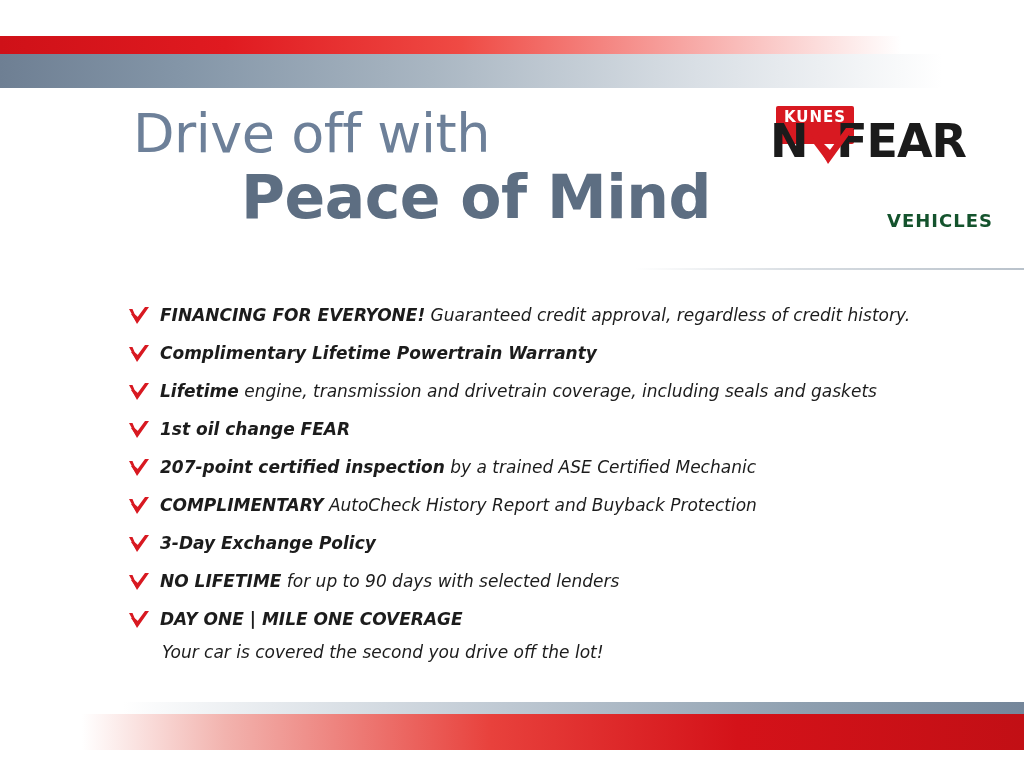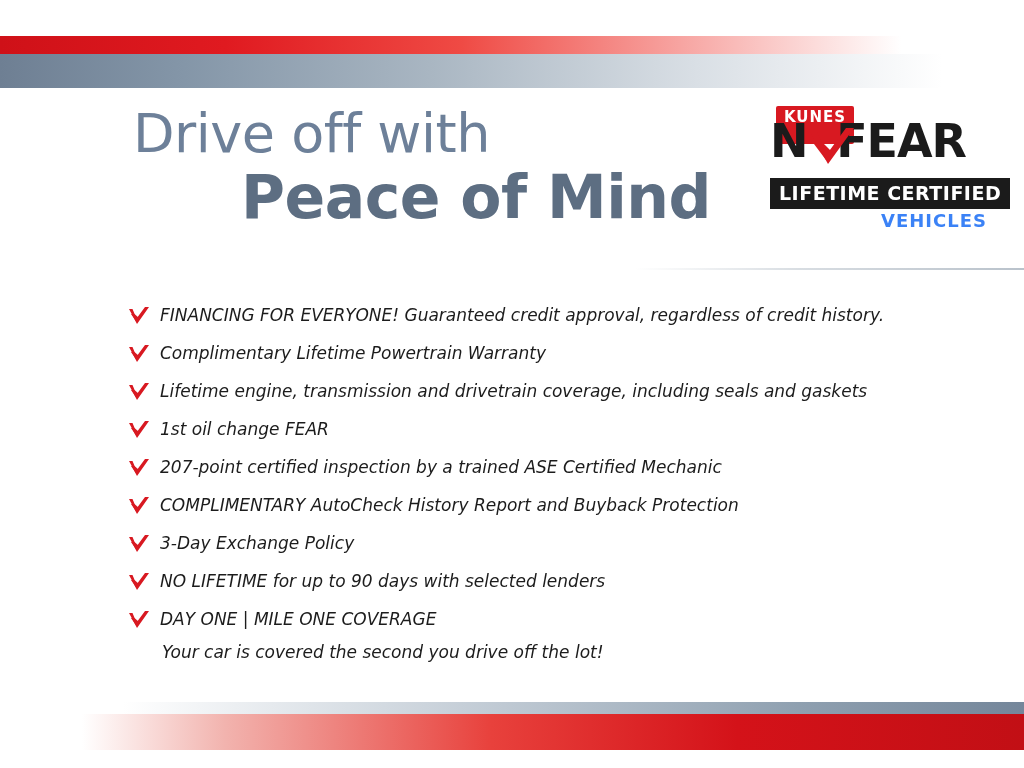--- a/index.html
+++ b/index.html
@@ -160,23 +160,23 @@
     color: #ffffff;
     font-family: "DejaVu Sans", sans-serif;
     font-weight: 700;
     font-size: 19px;
     letter-spacing: 0.5px;
     padding: 4px 9px 5px 9px;
     white-space: nowrap;
   }
   .logo-vehicles {
     position: absolute;
-    right: 19px;
+    right: 13px;
     top: 104px;
-    color: #3b82f6;
+    color: #14532d;
     font-family: "DejaVu Sans", sans-serif;
     font-weight: 700;
     font-size: 18px;
     letter-spacing: 1px;
   }
 
   
   .bullets {
     position: absolute;
     left: 128px;
@@ -198,21 +198,21 @@
   }
   .bullet .tick svg { display: block; }
   .bullet .text {
     font-family: "DejaVu Sans", sans-serif;
     font-style: italic;
     font-size: 17px;
     line-height: 21px;
     color: #1c1c1c;
   }
   .bullet .text b {
-    font-weight: 400;
+    font-weight: 700;
   }
   .bullet .sub {
     font-family: "DejaVu Sans", sans-serif;
     font-style: italic;
     font-size: 17px;
     line-height: 22px;
     color: #1c1c1c;
     margin-top: 11px;
     padding-left: 2px;
   }
@@ -237,21 +237,20 @@
     <div class="logo-kunes">KUNES</div>
     <div class="logo-nofear">
       <span>N</span><span style="opacity:0;">x</span><span>FEAR</span>
     </div>
     <div class="logo-check">
       <svg width="52" height="46" viewBox="0 0 52 46">
         <path d="M4 6 L22 38 L48 2 L40 2 L21 28 L11 6 Z" fill="#d81921"></path>
         <path d="M8 18 L20 34 L26 26 L18 18 Z" fill="#d81921"></path>
       </svg>
     </div>
-    <div class="logo-bar">LIFETIME CERTIFIED</div>
     <div class="logo-vehicles">VEHICLES</div>
   </div>
 
   <div class="bullets">
 
     <div class="bullet">
       <span class="tick">
         <svg width="22" height="20" viewBox="0 0 22 20">
             <path d="M1 3 L9 18 L21 1 L17 1 L8.5 12.5 L4.5 3 Z" fill="#d81921"></path>
             <path d="M3 8 L8.5 16 L11 12 L6.5 8 Z" fill="#d81921"></path>

